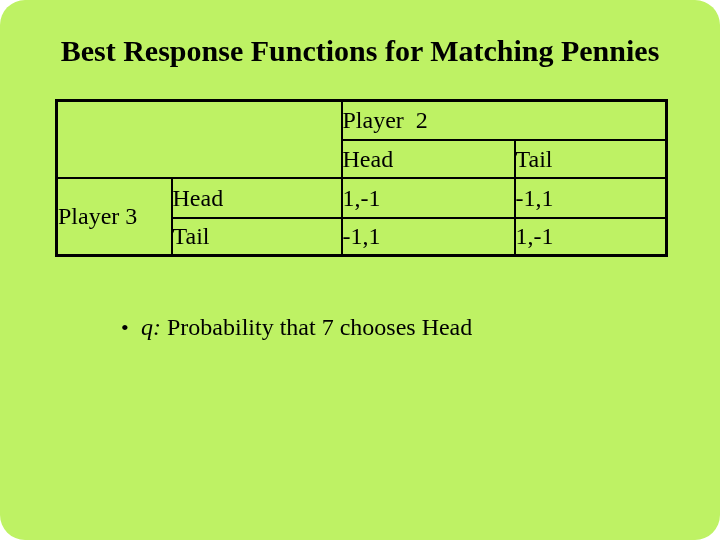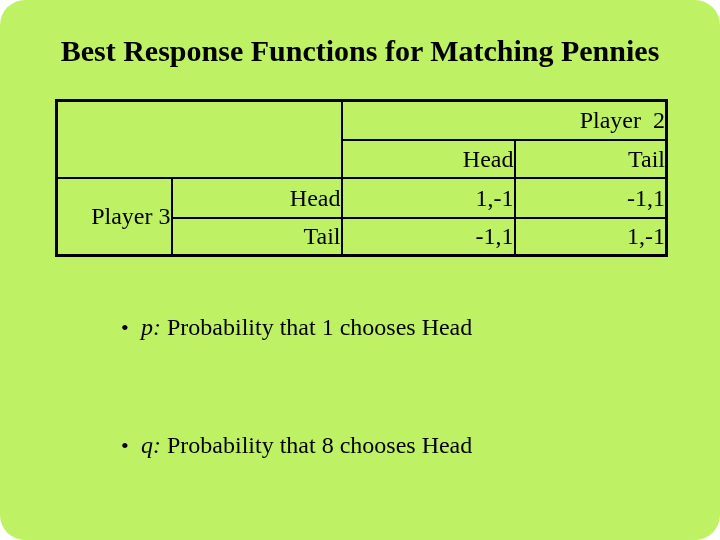--- a/index.html
+++ b/index.html
@@ -31,21 +31,21 @@
     position: absolute;
     left: 55px;
     top: 99px;
     border-collapse: collapse;
     table-layout: fixed;
     border: 3px solid #000000;
   }
   table.payoff td {
     border: 2px solid #000000;
     font-size: 24px;
-    text-align: right;
+    text-align: left;
     vertical-align: middle;
     padding: 0;
     overflow: hidden;
   }
   tr.r1 td { height: 37px; }
   tr.r2 td { height: 36px; }
   tr.r3 td { height: 38px; }
   tr.r4 td { height: 35px; }
   td.p2cell { white-space: pre; }
   td.p1cell {
@@ -105,24 +105,21 @@
       <tr class="r4">
         <td>Tail</td>
         <td>-1,1</td>
         <td>1,-1</td>
       </tr>
     </tbody>
   </table>
 
   <ul class="bullets">
     <li>
-      <span class="dot">•</span><span class="btext"><span class="seg-i">p:</span><span class="seg-n"> Probability that 1 chooses Head</span></span>
-    </li>
-    <li>
-      <span class="dot">•</span><span class="btext"><span class="seg-i">q:</span><span class="seg-n"> Probability that 8 chooses Head</span></span>
+      <span class="dot">•</span><span class="btext"><span class="seg-i">q:</span><span class="seg-n"> Probability that 7 chooses Head</span></span>
     </li>
     <li>
       
     </li>
 
   </ul>
 
 </div>
 
 </body></html>

